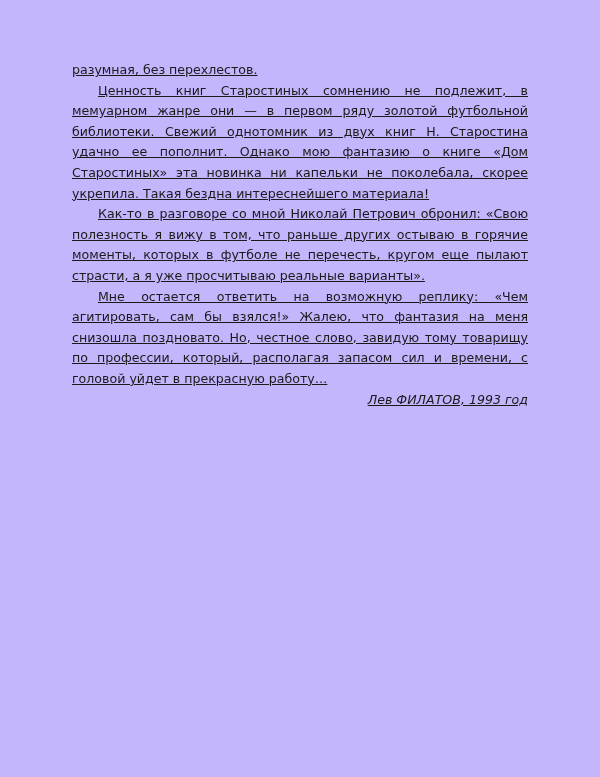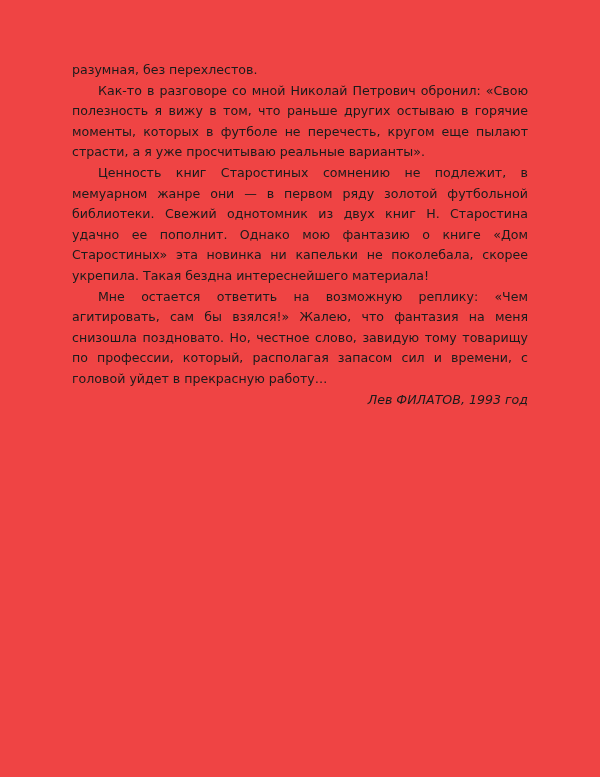--- a/index.html
+++ b/index.html
@@ -12,21 +12,22 @@
     height: 777px;
     font-family: "DejaVu Sans", sans-serif;
     color: #1a1a1a;
   }
   .page {
     position: relative;
     width: 600px;
     height: 777px;
     box-sizing: border-box;
     padding: 60px 72px 8px 72px;
-    background: #ef4444;
+    background: #c4b5fd;
+    text-decoration: underline;
   }
   .body-text {
     font-size: 12.6px;
     line-height: 20.6px;
     text-align: justify;
     text-justify: inter-word;
     color: #1b1b1b;
   }
   .body-text p {
     margin: 0;
@@ -40,18 +41,18 @@
     text-indent: 26px;
     text-align: right;
   }
 </style>
 </head>
 <body>
 
 <div class="page">
   <div class="body-text">
     <p>разумная, без перехлестов.</p>
+    <p class="para-indent">Ценность книг Старостиных сомнению не подлежит, в мемуарном жанре они — в первом ряду золотой футбольной библиотеки. Свежий однотомник из двух книг Н. Старостина удачно ее пополнит. Однако мою фантазию о книге «Дом Старостиных» эта новинка ни капельки не поколебала, скорее укрепила. Такая бездна интереснейшего материала!</p>
     <p class="para-indent">Как-то в разговоре со мной Николай Петрович обронил: «Свою полезность я вижу в том, что раньше других остываю в горячие моменты, которых в футболе не перечесть, кругом еще пылают страсти, а я уже просчитываю реальные варианты».</p>
-    <p class="para-indent">Ценность книг Старостиных сомнению не подлежит, в мемуарном жанре они — в первом ряду золотой футбольной библиотеки. Свежий однотомник из двух книг Н. Старостина удачно ее пополнит. Однако мою фантазию о книге «Дом Старостиных» эта новинка ни капельки не поколебала, скорее укрепила. Такая бездна интереснейшего материала!</p>
     <p class="para-indent">Мне остается ответить на возможную реплику: «Чем агитировать, сам бы взялся!» Жалею, что фантазия на меня снизошла поздновато. Но, честное слово, завидую тому товарищу по профессии, который, располагая запасом сил и времени, с головой уйдет в прекрасную работу…</p>
     <p class="signature">Лев ФИЛАТОВ, 1993 год</p>
   </div>
 </div>
 
 </body></html>

